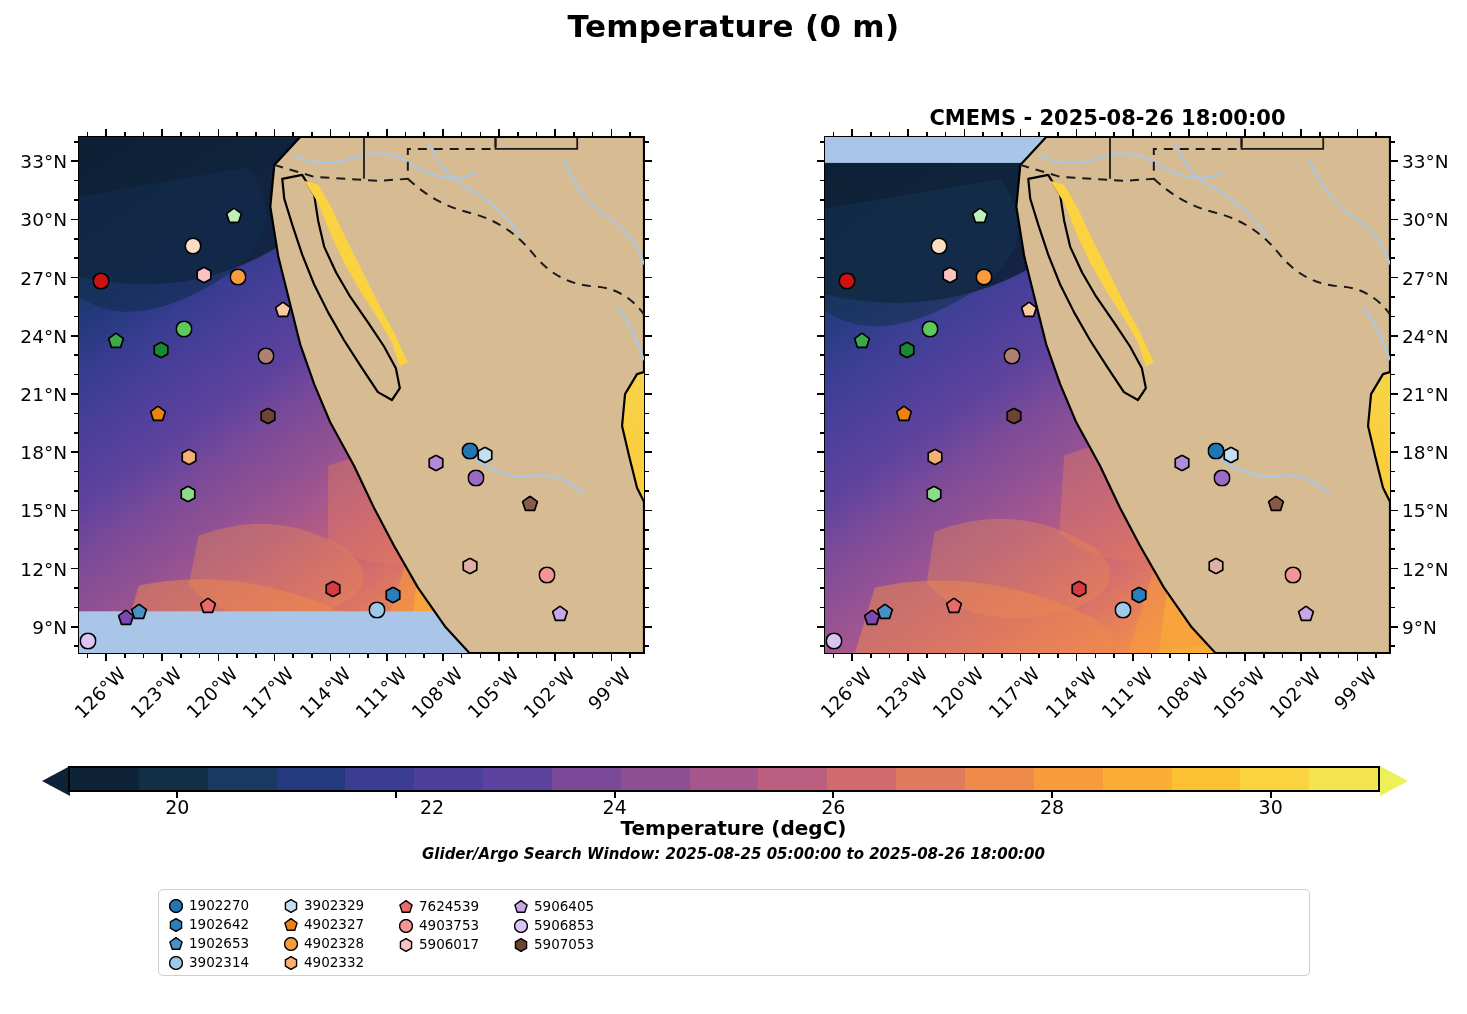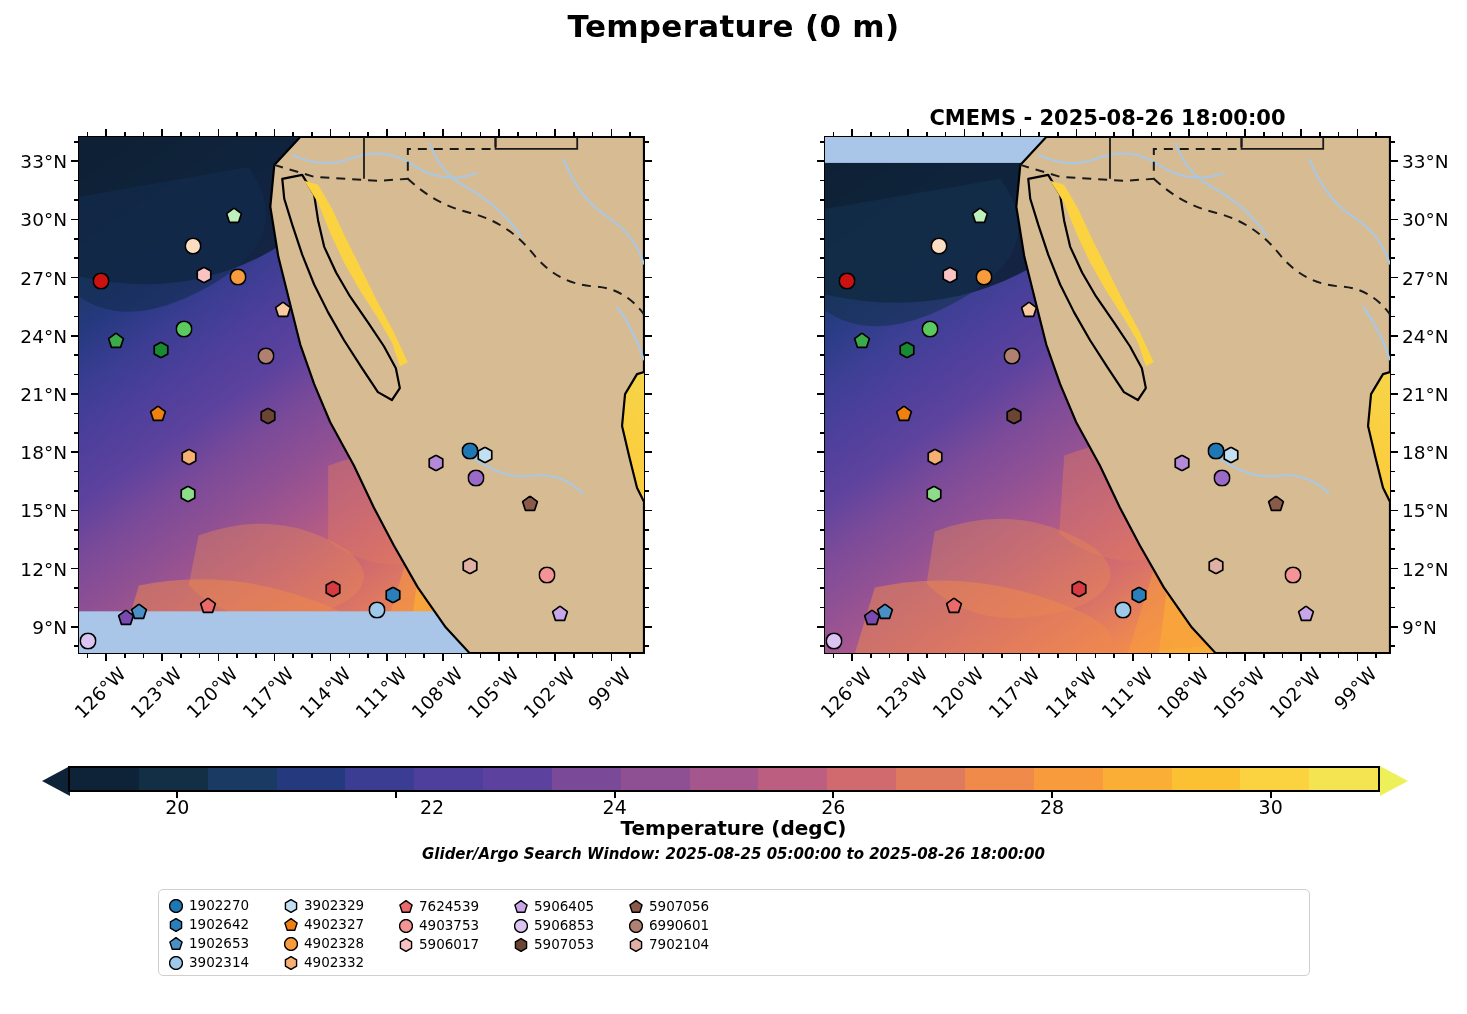--- a/index.html
+++ b/index.html
@@ -858,33 +858,13 @@
           </svg></span>
         <span class="lbl">5906853</span>
       </div>
       <div class="legend-item">
         <span class="mk"><svg width="14" height="14" viewBox="0 0 14 14">
             <polygon points="7.00,0.56 12.58,3.78 12.58,10.22 7.00,13.44 1.42,10.22 1.42,3.78" fill="#6b4434" stroke="#000" stroke-width="1.4000000000000001" stroke-linejoin="round"></polygon>
           </svg></span>
         <span class="lbl">5907053</span>
       </div>
     </div>
-    <div class="legend-col">
-      <div class="legend-item">
-        <span class="mk"><svg width="14" height="14" viewBox="0 0 14 14">
-            <polygon points="7.00,0.56 13.12,5.01 10.79,12.21 3.21,12.21 0.88,5.01" fill="#8a5a48" stroke="#000" stroke-width="1.4000000000000001" stroke-linejoin="round"></polygon>
-          </svg></span>
-        <span class="lbl">5907056</span>
-      </div>
-      <div class="legend-item">
-        <span class="mk"><svg width="14" height="14" viewBox="0 0 14 14">
-            <circle cx="7" cy="7" r="6.44" fill="#b08070" stroke="#000" stroke-width="1.4000000000000001"></circle>
-          </svg></span>
-        <span class="lbl">6990601</span>
-      </div>
-      <div class="legend-item">
-        <span class="mk"><svg width="14" height="14" viewBox="0 0 14 14">
-            <polygon points="7.00,0.56 12.58,3.78 12.58,10.22 7.00,13.44 1.42,10.22 1.42,3.78" fill="#e0b0a4" stroke="#000" stroke-width="1.4000000000000001" stroke-linejoin="round"></polygon>
-          </svg></span>
-        <span class="lbl">7902104</span>
-      </div>
-    </div>
   </div>
 
 </body></html>

